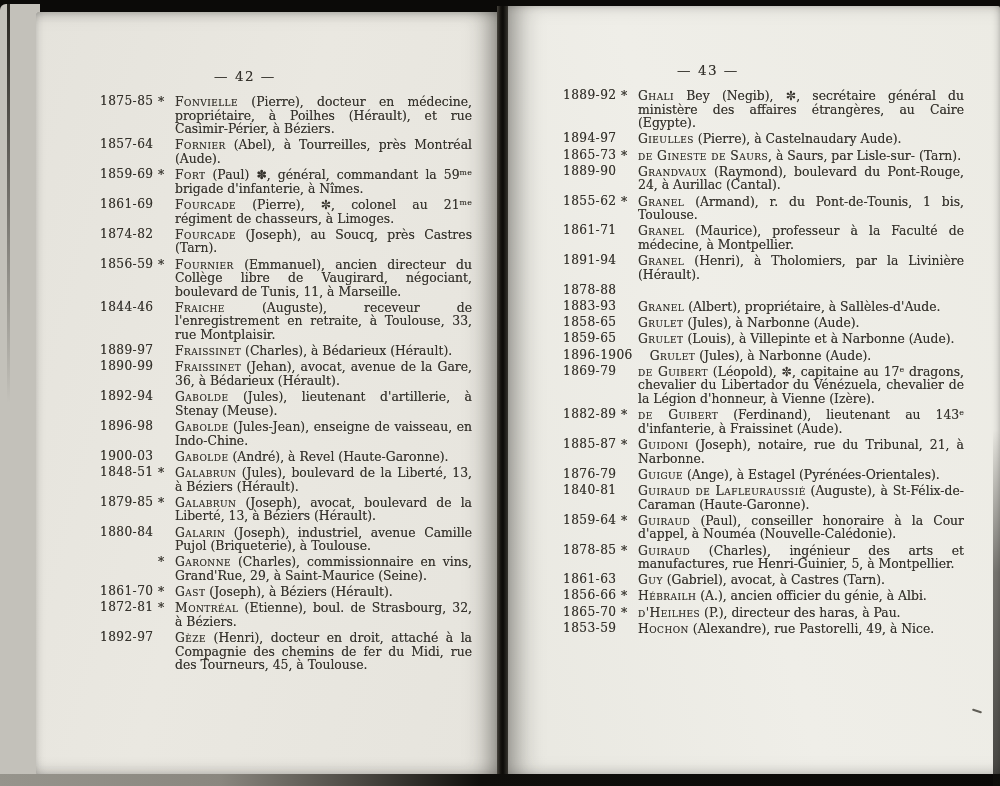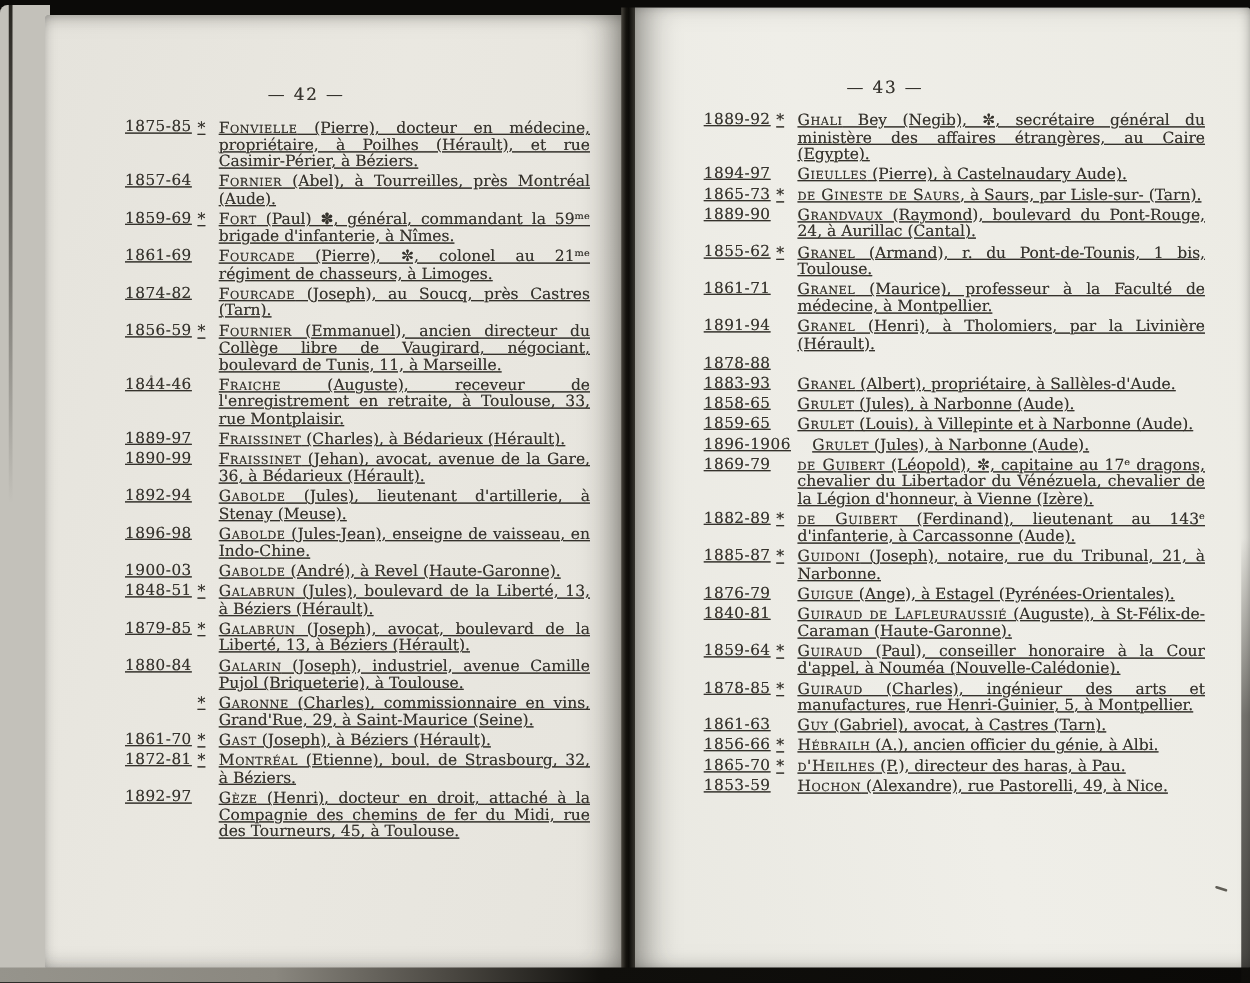--- a/index.html
+++ b/index.html
@@ -68,21 +68,21 @@
     background:linear-gradient(90deg,#96948c 0%,#8a877f 22%,#4b4842 36%,#100f0c 48%,#0a0907 100%);
   }
 
   .pgnum{
     text-align:center;font-size:13.5px;letter-spacing:1.5px;
     margin-top:56px;margin-bottom:11px;
   }
   .page.left .pgnum{padding-right:44px;}
   .page.right .pgnum{padding-right:92px;}
 
-  .entries{line-height:13.6px;font-size:12.4px;text-decoration:underline;}
+  .entries{line-height:13.6px;font-size:12.4px;}
   .page.left  .entries{padding:0 26px 0 64px;}
   .page.right .entries{padding:0 36px 0 55px;}
 
   .entry{display:flex;align-items:flex-start;margin-bottom:2.6px;}
   .yrs{flex:0 0 58px;white-space:nowrap;letter-spacing:.4px;font-size:12.2px;}
   .flag{flex:0 0 17px;font-size:12.6px;}
   .bd{flex:1;text-align:justify;}
   .nm{font-variant:small-caps;letter-spacing:.45px;}
 
   .entry, .pgnum{ text-shadow:0 0 .5px rgba(46,43,37,.55); }
@@ -302,21 +302,21 @@
 
         <div class="entry">
           <span class="yrs">1869-79</span>
           <span class="flag"></span>
           <span class="bd"><span class="nm">de Guibert</span><span> (Léopold), ✼, capitaine au 17ᵉ dragons, chevalier du Libertador du Vénézuela, chevalier de la Légion d'honneur, à Vienne (Izère).</span></span>
         </div>
 
         <div class="entry">
           <span class="yrs">1882-89</span>
           <span class="flag">*</span>
-          <span class="bd"><span class="nm">de Guibert</span><span> (Ferdinand), lieutenant au 143ᵉ d'infanterie, à Carcassonne (Aude).</span></span>
+          <span class="bd"><span class="nm">de Guibert</span><span> (Ferdinand), lieutenant au 143ᵉ d'infanterie, à Fraissinet (Aude).</span></span>
         </div>
 
         <div class="entry">
           <span class="yrs">1885-87</span>
           <span class="flag">*</span>
           <span class="bd"><span class="nm">Guidoni</span><span> (Joseph), notaire, rue du Tribunal, 21, à Narbonne.</span></span>
         </div>
 
         <div class="entry">
           <span class="yrs">1876-79</span>

